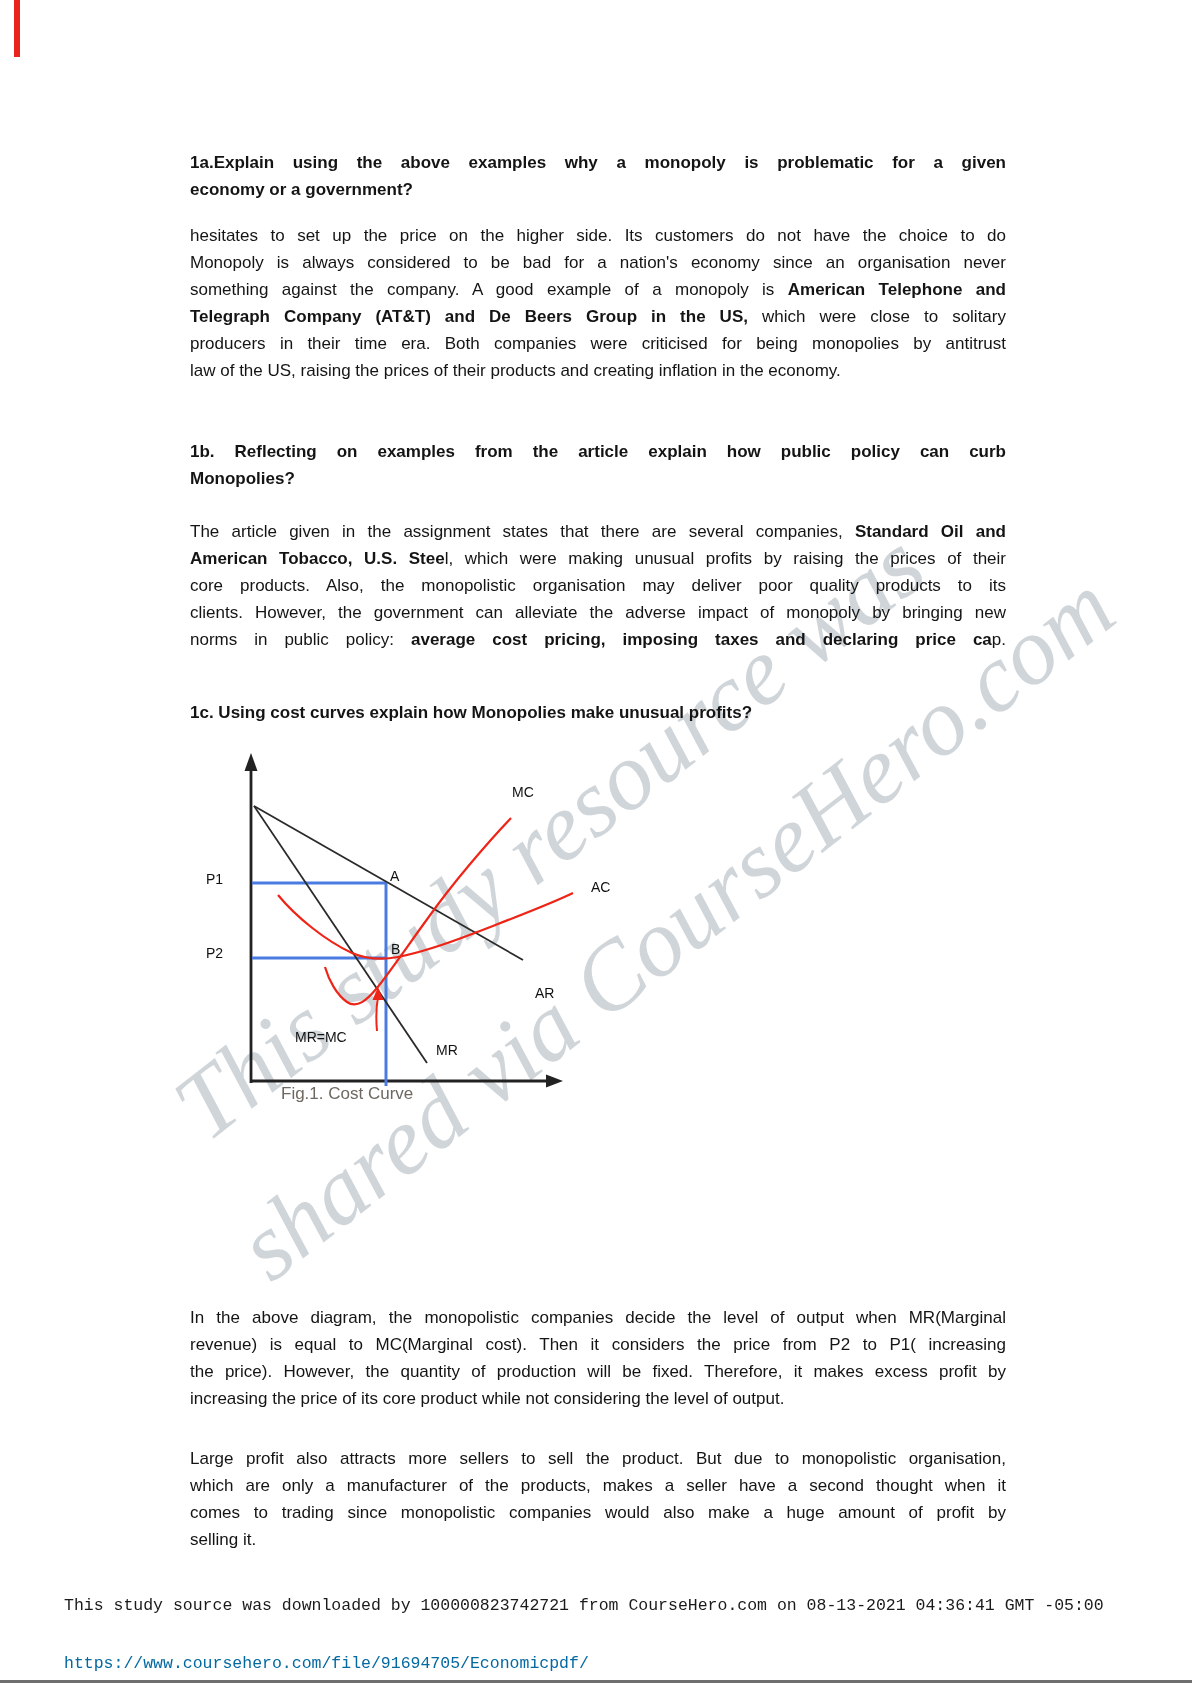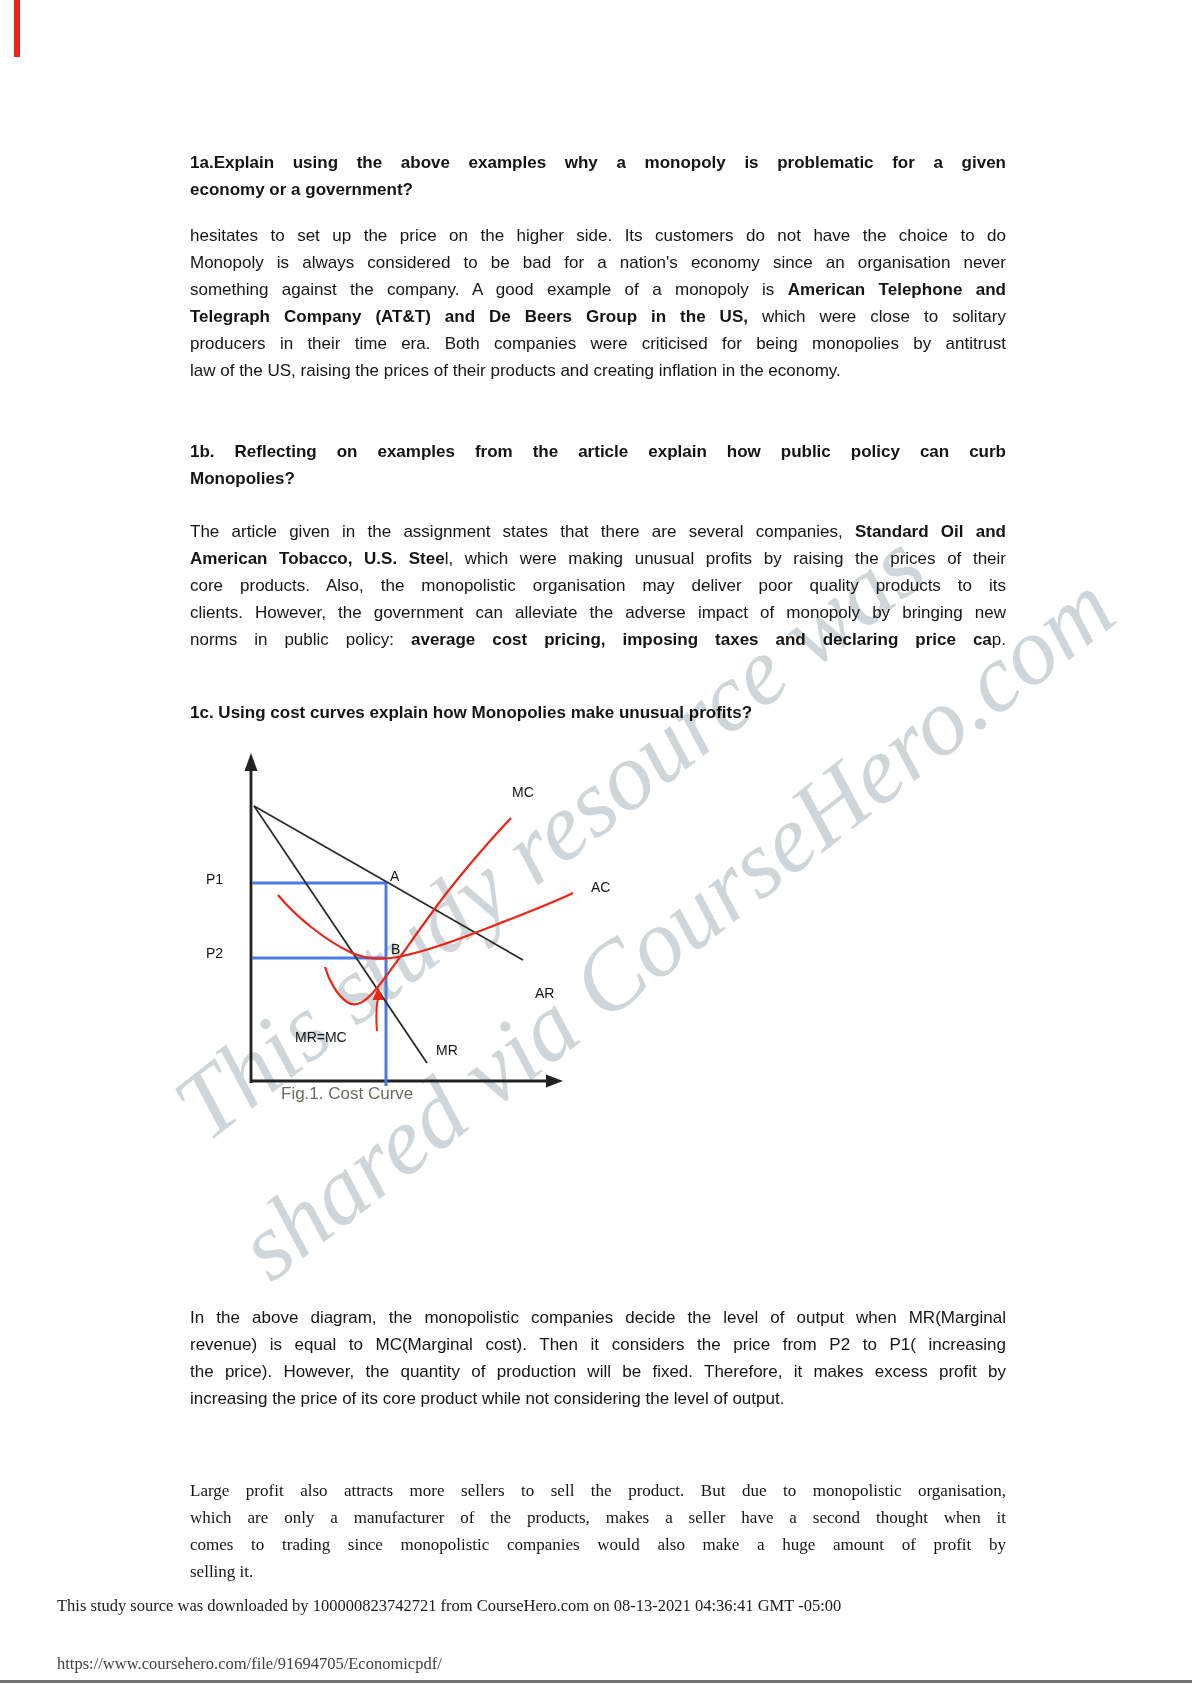--- a/index.html
+++ b/index.html
@@ -24,23 +24,23 @@
   #lbl-p2{left:206px;top:945px;}
   #lbl-a{left:390px;top:868px;}
   #lbl-b{left:391px;top:941px;}
   #lbl-mc{left:512px;top:784px;}
   #lbl-ac{left:591px;top:879px;}
   #lbl-ar{left:535px;top:985px;}
   #lbl-mr{left:436px;top:1042px;}
   #lbl-mreqmc{left:295px;top:1029px;}
   #fig-caption{position:absolute;left:281px;top:1084px;font-size:17px;color:#6e6860;z-index:3;}
   
-  .serif{font-family:Liberation Serif, serif;}
+  .serif{font-family:Liberation Mono, monospace;margin-left:7px;}
   #download-note{position:absolute;left:57px;top:1596px;font-size:16.5px;color:#1a1a1a;z-index:3;}
-  #source-url{position:absolute;left:57px;top:1654px;font-size:16.5px;color:#404040;z-index:3;
+  #source-url{position:absolute;left:57px;top:1654px;font-size:16.5px;color:#0369a1;z-index:3;
               text-decoration:none;}
   #bottom-divider{position:absolute;left:0;top:1680px;width:1192px;height:3px;background:#6f6f6f;z-index:3;}
 </style>
 </head>
 <body>
 
 <div id="page">
 
   <div class="corner-mark"></div>
 
@@ -110,21 +110,21 @@
   <div id="lbl-mr" class="fig-label">MR</div>
   <div id="lbl-mreqmc" class="fig-label">MR=MC</div>
   <div id="fig-caption">Fig.1. Cost Curve</div>
 
   <div class="textcol content" style="top:1304px;">
       <div class="tline">In the above diagram, the monopolistic companies decide the level of output when MR(Marginal</div>
       <div class="tline">revenue) is equal to MC(Marginal cost). Then it considers the price from P2 to P1( increasing</div>
       <div class="tline">the price). However, the quantity of production will be fixed. Therefore, it makes excess profit by</div>
       <div class="tline last">increasing the price of its core product while not considering the level of output.</div>
     </div>
-  <div class="textcol content" style="top:1477px;font-family:Liberation Serif, serif;">
+  <div class="textcol content" style="top:1445px;">
       <div class="tline">Large profit also attracts more sellers to sell the product. But due to monopolistic organisation,</div>
       <div class="tline">which are only a manufacturer of the products, makes a seller have a second thought when it</div>
       <div class="tline">comes to trading since monopolistic companies would also make a huge amount of profit by</div>
       <div class="tline last">selling it.</div>
     </div>
 
   <div id="download-note" class="serif">This study source was downloaded by 100000823742721 from CourseHero.com on 08-13-2021 04:36:41 GMT -05:00</div>
   <a id="source-url" class="serif" href="#">https://www.coursehero.com/file/91694705/Economicpdf/</a>
   <div id="bottom-divider"></div>
 

